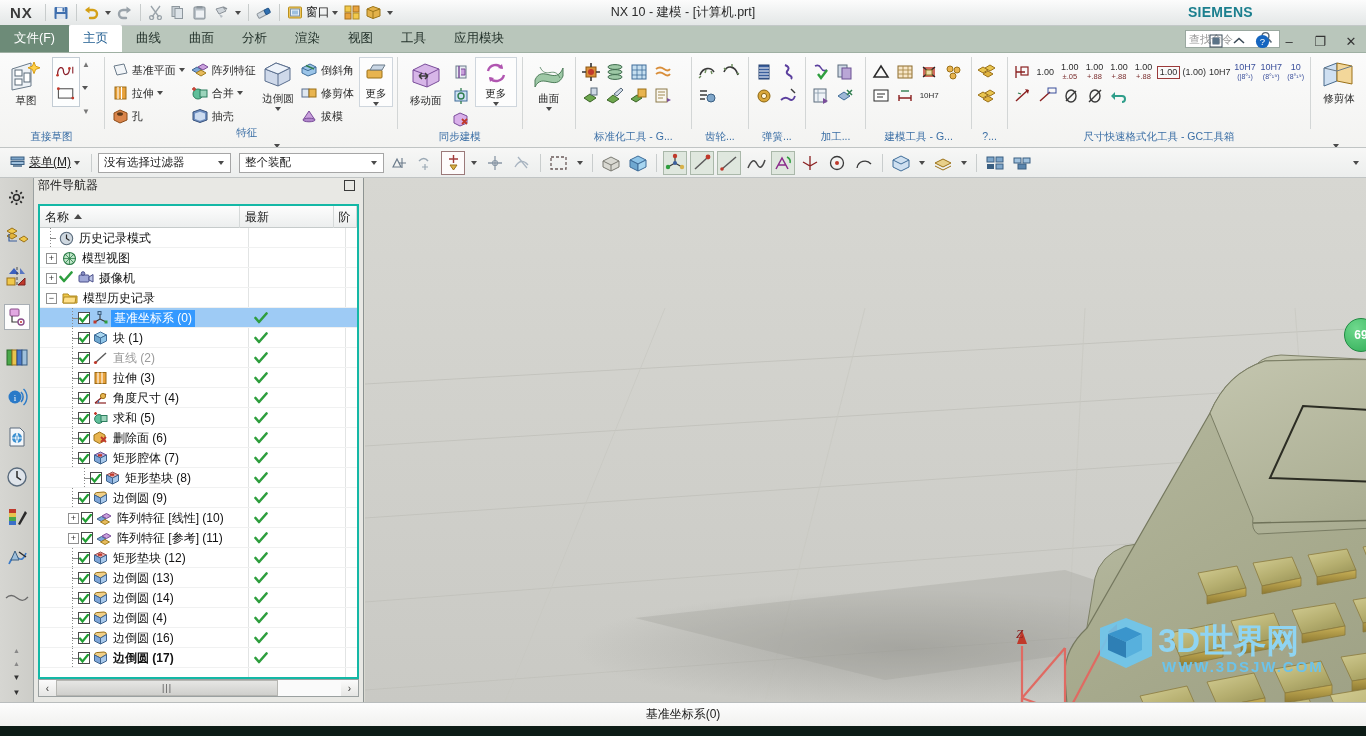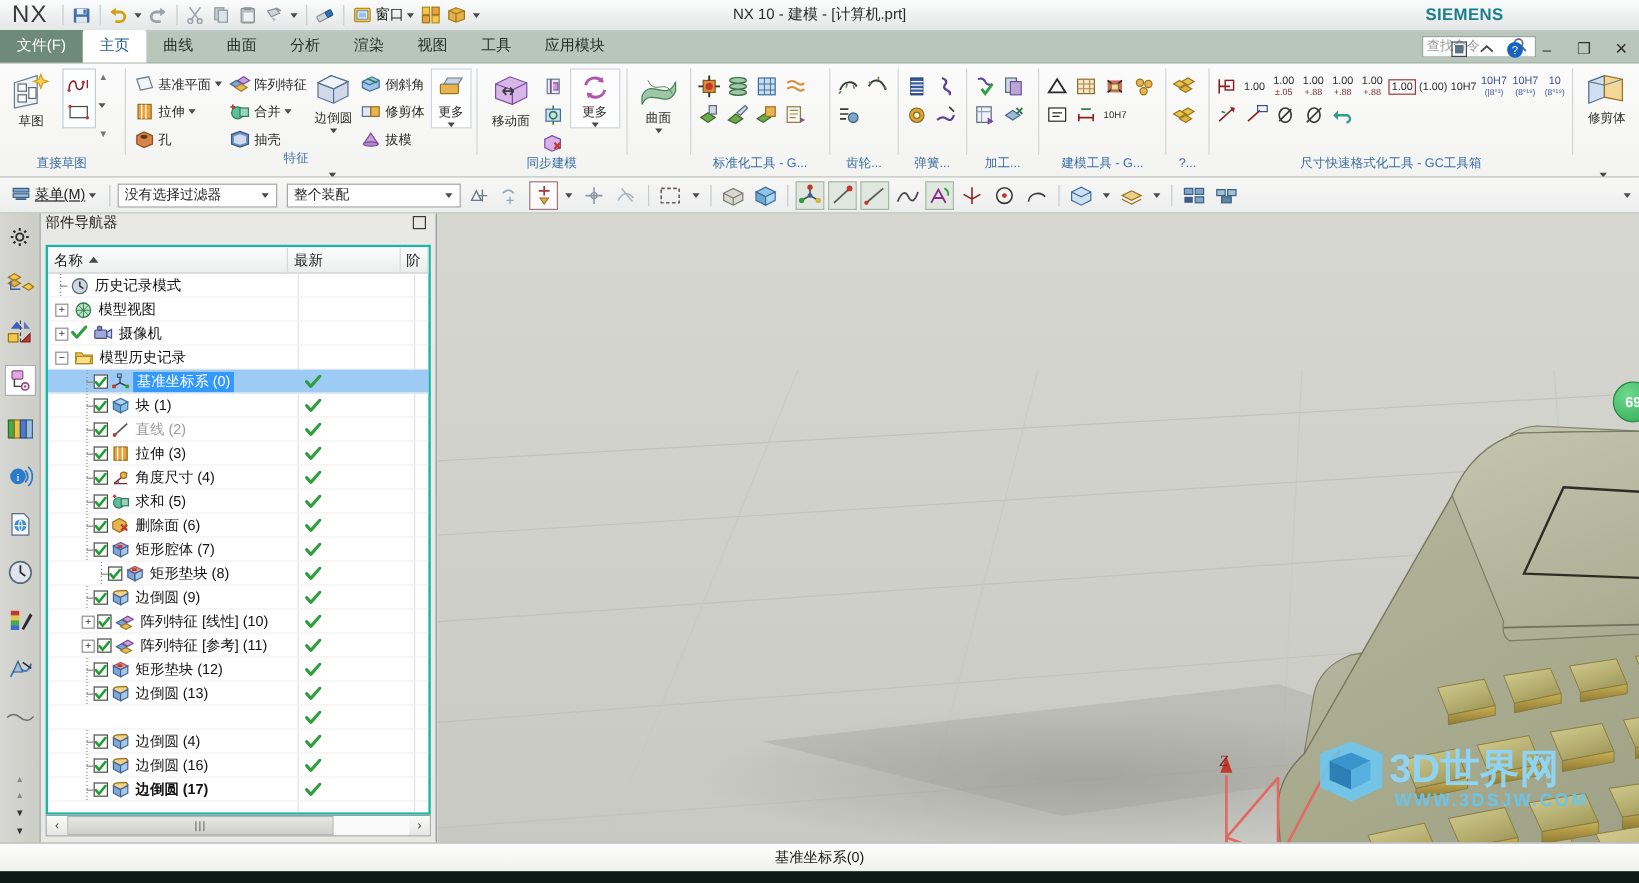--- a/index.html
+++ b/index.html
@@ -11,21 +11,21 @@
   #app { position:relative; width:1366px; height:736px; }
 
   
   .titlebar {
     position:absolute; left:0; top:0; width:1366px; height:26px;
     background:linear-gradient(180deg,#fcfcfc 0%,#eef0f0 55%,#e4e7e7 100%);
     border-bottom:1px solid #c3c8c8;
     display:flex; align-items:center;
   }
   .nx-logo {
-    font-size:20px; font-weight:normal; color:#3b3b3b; letter-spacing:1px;
+    font-size:15px; font-weight:bold; color:#3b3b3b; letter-spacing:1px;
     padding:0 8px 0 10px; font-family:"Liberation Sans",sans-serif;
   }
   .tb-sep { width:1px; height:17px; background:#c8cccc; margin:0 4px; }
   .tbi {
     width:22px; height:22px; display:flex; align-items:center; justify-content:center;
     position:relative; flex:0 0 auto;
   }
   .tbi svg { display:block; }
   .caret { width:0;height:0;border-left:3.5px solid transparent;border-right:3.5px solid transparent;border-top:4px solid #4a4a4a; }
   .tbi-caret { width:11px; display:flex;align-items:center;justify-content:center; }
@@ -1645,20 +1645,38 @@
                 <span class="tname">边倒圆 (13)</span>
               </div>
               <div class="col-latest">
                 <svg width="14" height="12" viewBox="0 0 14 12">
                   <path d="M1.5 6 L5 10 L12.5 1.5" fill="none" stroke="#2e9e3e" stroke-width="2.6" stroke-linecap="round" stroke-linejoin="round"></path>
                 </svg>
               </div>
               <div class="rowsep"></div>
             </div>
             <div class="trow">
+              <div style="display:flex;align-items:center;width:208px;overflow:hidden;padding-left:28px;">
+                <span class="dots">
+                  <span class="hstub"></span>
+                </span>
+                <span class="cbx">
+                  <svg width="10" height="9" viewBox="0 0 10 9">
+                    <path d="M1 4.5 L3.5 7.5 L9 0.8" fill="none" stroke="#1f9e33" stroke-width="2.2" stroke-linecap="round"></path>
+                  </svg>
+                </span>
+                <span style="margin:0 2px 0 3px;display:flex;">
+                  <svg width="15" height="14" viewBox="0 0 15 14">
+                    <path d="M1.5 4 Q1.5 2 3.5 1.6 L11 1 Q13.5 1.2 13.5 3.5 L7.5 7 Z" fill="#f0d08a" stroke="#9b7118"></path>
+                    <path d="M1.5 4 v6 L7.5 13 V7 Z" fill="#7fa6d8" stroke="#3e648f"></path>
+                    <path d="M13.5 3.5 v6.5 L7.5 13 V7 Z" fill="#a8c8ea" stroke="#3e648f"></path>
+                  </svg>
+                </span>
+                <span class="tname">边倒圆 (14)</span>
+              </div>
               <div class="col-latest">
                 <svg width="14" height="12" viewBox="0 0 14 12">
                   <path d="M1.5 6 L5 10 L12.5 1.5" fill="none" stroke="#2e9e3e" stroke-width="2.6" stroke-linecap="round" stroke-linejoin="round"></path>
                 </svg>
               </div>
               <div class="rowsep"></div>
             </div>
             <div class="trow">
               <div style="display:flex;align-items:center;width:208px;overflow:hidden;padding-left:28px;">
                 <span class="dots">

